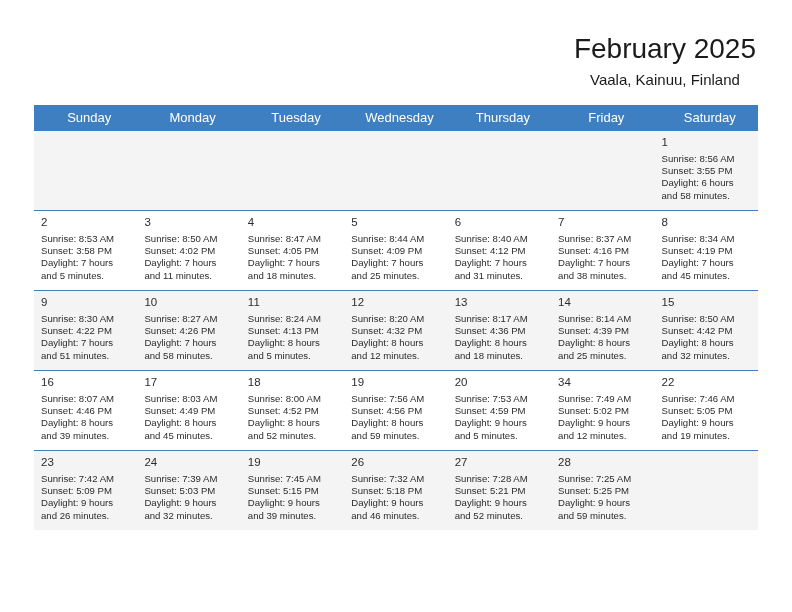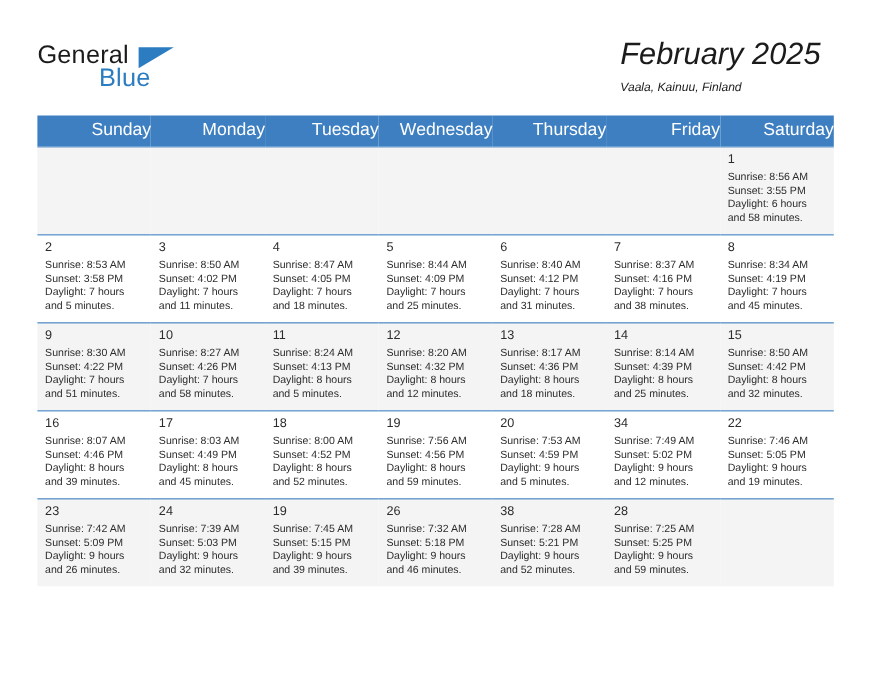--- a/index.html
+++ b/index.html
@@ -58,55 +58,54 @@
     left: 92px;
     top: 7px;
     width: 0;
     height: 0;
     border-left: 32px solid #2b7cc0;
     border-bottom: 19px solid transparent;
   }
 
   .title-block {
     position: absolute;
-    right: 12px;
+    right: 2px;
     top: 0;
-    text-align: left;
-    font-style: italic;
+    text-align: center;
   }
   .cal-title {
     font-size: 28px;
     font-weight: normal;
     color: #1b1b1b;
     line-height: 34px;
     white-space: nowrap;
   }
   .cal-subtitle {
-    font-size: 11px;
+    font-size: 15px;
     color: #1b1b1b;
     line-height: 22px;
     margin-top: 3px;
     white-space: nowrap;
   }
 
   
   .calendar {
     position: absolute;
     left: 34px;
     top: 105px;
     width: 724px;
     border-collapse: collapse;
     table-layout: fixed;
   }
   .calendar th {
     background: #3d7fc1;
     color: #ffffff;
-    font-size: 16px;
+    font-size: 13px;
     font-weight: normal;
-    text-align: right;
+    text-align: center;
     padding: 5px 0 5px 7px;
     height: 13px;
     border: none;
   }
   .calendar td {
     vertical-align: top;
     width: 103.4px;
     height: 80px;
     padding: 0;
     border: none;
@@ -144,25 +143,20 @@
     white-space: nowrap;
   }
 </style>
 </head>
 <body>
 
 <div class="page">
 
   <div class="header">
 
-    <div class="brand">
-      <span class="brand-general">General</span>
-      <span class="brand-triangle"></span>
-      <span class="brand-blue">Blue</span>
-    </div>
 
     <div class="title-block">
       <div class="cal-title">February 2025</div>
       <div class="cal-subtitle">Vaala, Kainuu, Finland</div>
     </div>
 
   </div>
 
   <table class="calendar">
     <thead>
@@ -433,21 +427,21 @@
             <div class="cell-inner">
               <div class="day-num">26</div>
               <div class="detail-line">Sunrise: 7:32 AM</div>
               <div class="detail-line">Sunset: 5:18 PM</div>
               <div class="detail-line">Daylight: 9 hours</div>
               <div class="detail-line">and 46 minutes.</div>
             </div>
           </td>
           <td>
             <div class="cell-inner">
-              <div class="day-num">38</div>
+              <div class="day-num">27</div>
               <div class="detail-line">Sunrise: 7:28 AM</div>
               <div class="detail-line">Sunset: 5:21 PM</div>
               <div class="detail-line">Daylight: 9 hours</div>
               <div class="detail-line">and 52 minutes.</div>
             </div>
           </td>
           <td>
             <div class="cell-inner">
               <div class="day-num">28</div>
               <div class="detail-line">Sunrise: 7:25 AM</div>

